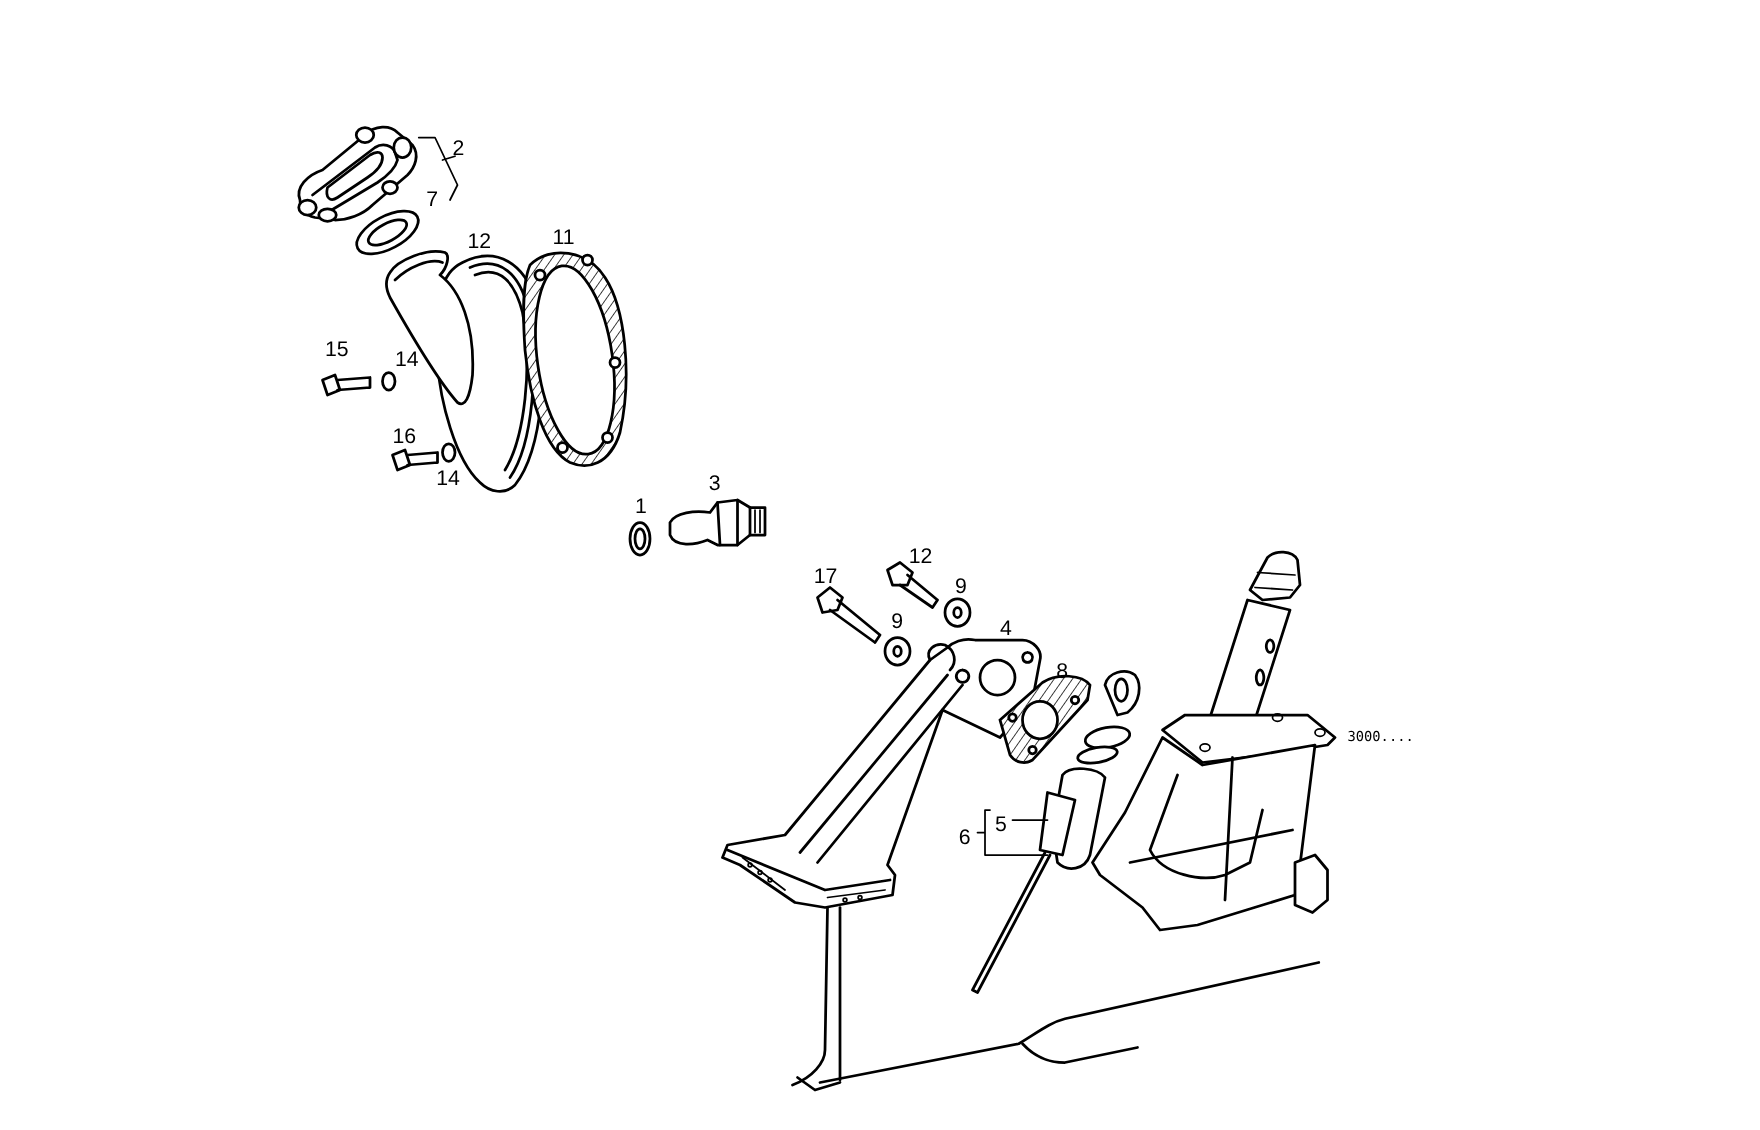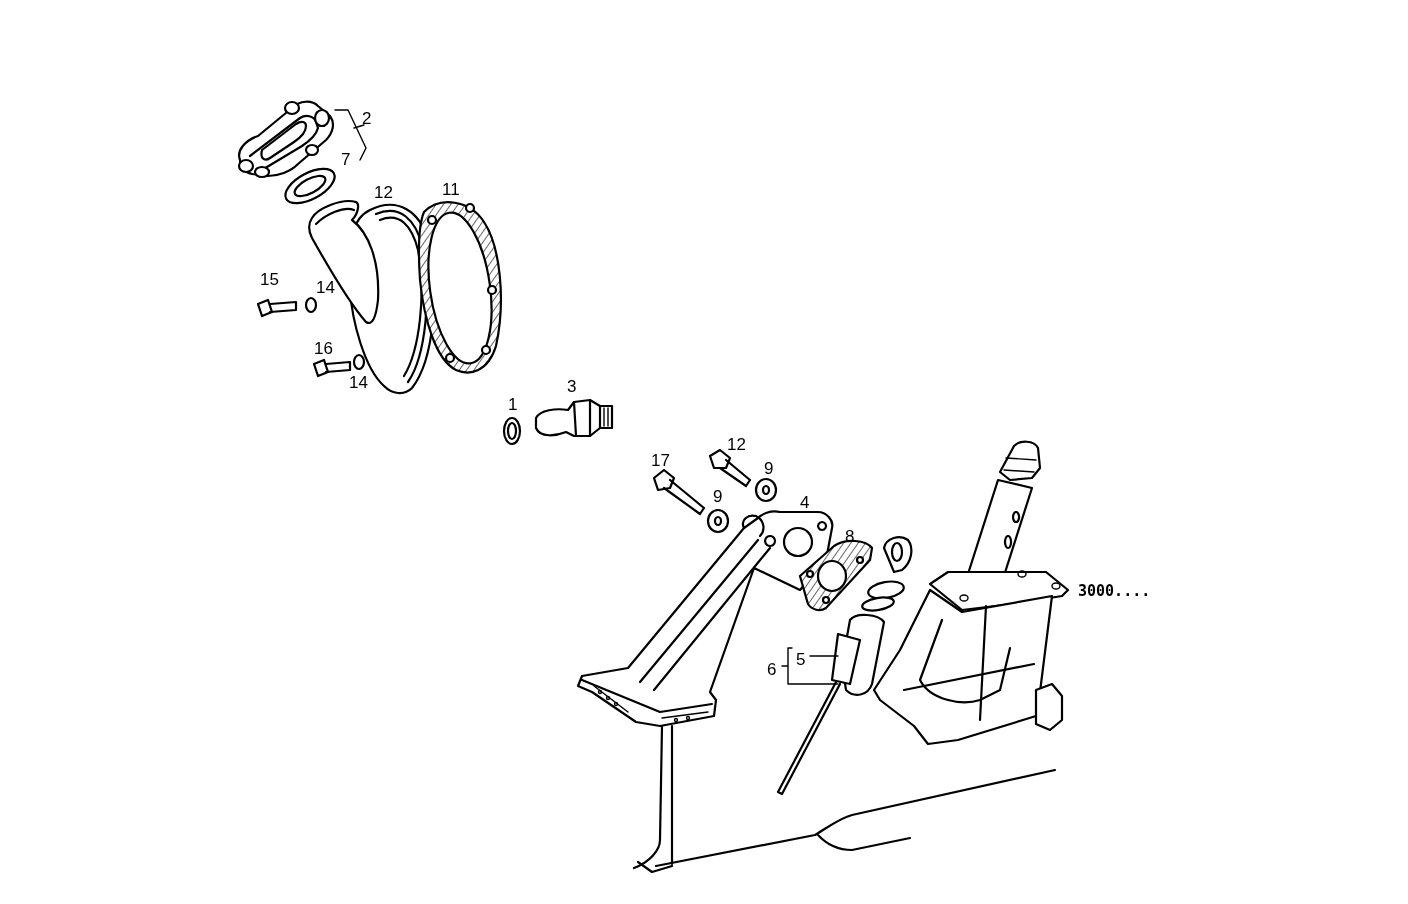--- a/index.html
+++ b/index.html
@@ -29,23 +29,22 @@
       position: absolute;
       font-family: "Liberation Sans", sans-serif;
       font-size: 17px;
       font-weight: 400;
       color: #000;
       line-height: 1;
       white-space: nowrap;
     }
     .callout.ref {
       font-family: "DejaVu Sans Mono", monospace;
-      font-size: 15px;
+      font-size: 11px;
       letter-spacing: 0px;
-      font-weight: bold;
     }
   </style>
 </head>
 <body>
 
 <svg id="diagram" viewBox="0 0 1408 904" xmlns="http://www.w3.org/2000/svg">
   <defs>
     <pattern id="hatchPat" width="6" height="6" patternUnits="userSpaceOnUse" patternTransform="rotate(35)">
       <rect width="6" height="6" fill="#fff"></rect>
       <line x1="0" y1="0" x2="0" y2="6" stroke="#000" stroke-width="1.2"></line>

